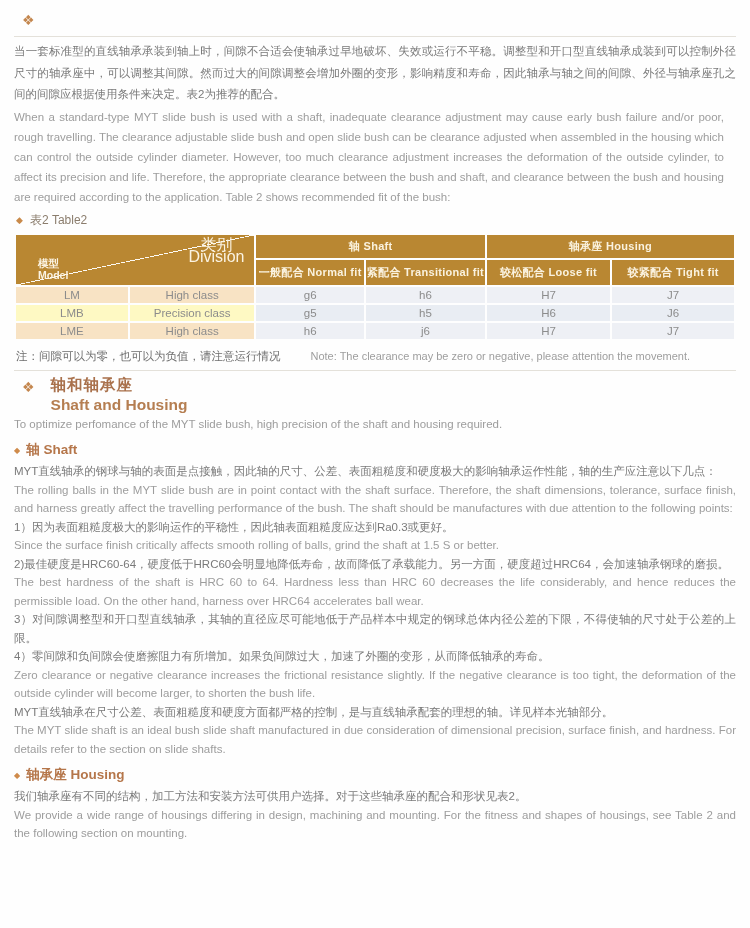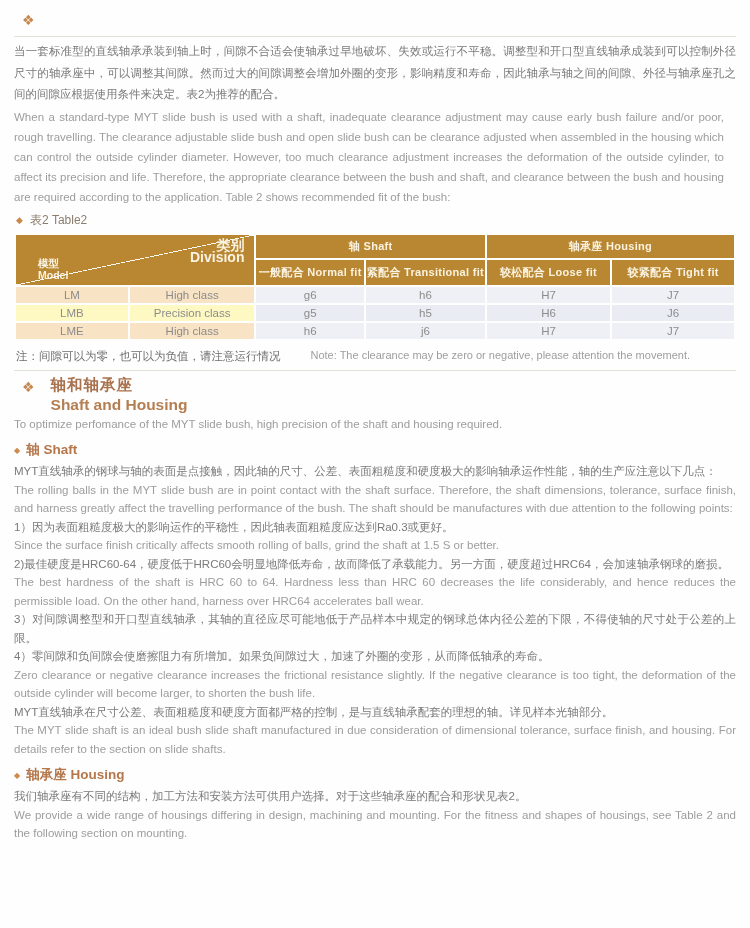--- a/index.html
+++ b/index.html
@@ -31,24 +31,24 @@
   tr.sub-row th{height:25px;}
   td{text-align:center;font-size:11.5px;color:#8c8c8c;height:16px;padding:0;}
   td.model{background:#f8e3c4;}
   td.val{background:#eef0f5;}
   tr.r2 td.model{background:#fef9c3;}
   tr.r2 td.val{background:#e9edf3;}
   td.corner{
     position:relative;padding:0;height:auto;
     background:linear-gradient(to bottom right,#b98732 49.55%,#fdfaf4 49.55%,#fdfaf4 50.45%,#b98732 50.45%);
   }
-  .corner-top{position:absolute;top:4px;right:10px;text-align:right;font-size:14px;line-height:12px;color:#fbf3e2;font-weight:bold;}
+  .corner-top{position:absolute;top:4px;right:10px;text-align:center;font-size:16px;line-height:12px;color:#fbf3e2;font-weight:normal;}
   .corner-bot{position:absolute;bottom:4px;left:22px;text-align:left;font-size:10.5px;line-height:12px;color:#fbf3e2;font-weight:bold;}
   
-  .note-row{display:flex;gap:30px;align-items:flex-start;margin:8px 0 0 2px;}
+  .note-row{display:flex;gap:30px;align-items:center;margin:8px 0 0 2px;}
   .note-zh{font-size:11.5px;color:#6e6e6e;white-space:nowrap;}
   .note-en{font-size:11px;color:#9e9e9e;white-space:nowrap;}
 </style>
 </head>
 <body>
 
 <div class="page">
 
   <section>
     <div class="h1">
@@ -148,21 +148,21 @@
     <p class="zh">MYT直线轴承的钢球与轴的表面是点接触，因此轴的尺寸、公差、表面粗糙度和硬度极大的影响轴承运作性能，轴的生产应注意以下几点：</p>
     <p class="en">The rolling balls in the MYT slide bush are in point contact with the shaft surface. Therefore, the shaft dimensions, tolerance, surface finish, and harness greatly affect the travelling performance of the bush. The shaft should be manufactures with due attention to the following points:</p>
     <p class="zh">1）因为表面粗糙度极大的影响运作的平稳性，因此轴表面粗糙度应达到Ra0.3或更好。</p>
     <p class="en">Since the surface finish critically affects smooth rolling of balls, grind the shaft at 1.5 S or better.</p>
     <p class="zh">2)最佳硬度是HRC60-64，硬度低于HRC60会明显地降低寿命，故而降低了承载能力。另一方面，硬度超过HRC64，会加速轴承钢球的磨损。</p>
     <p class="en">The best hardness of the shaft is HRC 60 to 64. Hardness less than HRC 60 decreases the life considerably, and hence reduces the permissible load. On the other hand, harness over HRC64 accelerates ball wear.</p>
     <p class="zh">3）对间隙调整型和开口型直线轴承，其轴的直径应尽可能地低于产品样本中规定的钢球总体内径公差的下限，不得使轴的尺寸处于公差的上限。</p>
     <p class="zh">4）零间隙和负间隙会使磨擦阻力有所增加。如果负间隙过大，加速了外圈的变形，从而降低轴承的寿命。</p>
     <p class="en">Zero clearance or negative clearance increases the frictional resistance slightly. If the negative clearance is too tight, the deformation of the outside cylinder will become larger, to shorten the bush life.</p>
     <p class="zh">MYT直线轴承在尺寸公差、表面粗糙度和硬度方面都严格的控制，是与直线轴承配套的理想的轴。详见样本光轴部分。</p>
-    <p class="en">The MYT slide shaft is an ideal bush slide shaft manufactured in due consideration of dimensional tolerance, surface finish, and housing. For details refer to the section on slide shafts.</p>
+    <p class="en">The MYT slide shaft is an ideal bush slide shaft manufactured in due consideration of dimensional precision, surface finish, and hardness. For details refer to the section on slide shafts.</p>
 
     <div class="sub-h">
       <span class="sm-bullet">◆</span>
       <span>轴承座  Housing</span>
     </div>
 
     <p class="zh">我们轴承座有不同的结构，加工方法和安装方法可供用户选择。对于这些轴承座的配合和形状见表2。</p>
     <p class="en">We provide a wide range of housings differing in design, machining and mounting. For the fitness and shapes of housings, see Table 2 and the following section on mounting.</p>
   </section>
 

